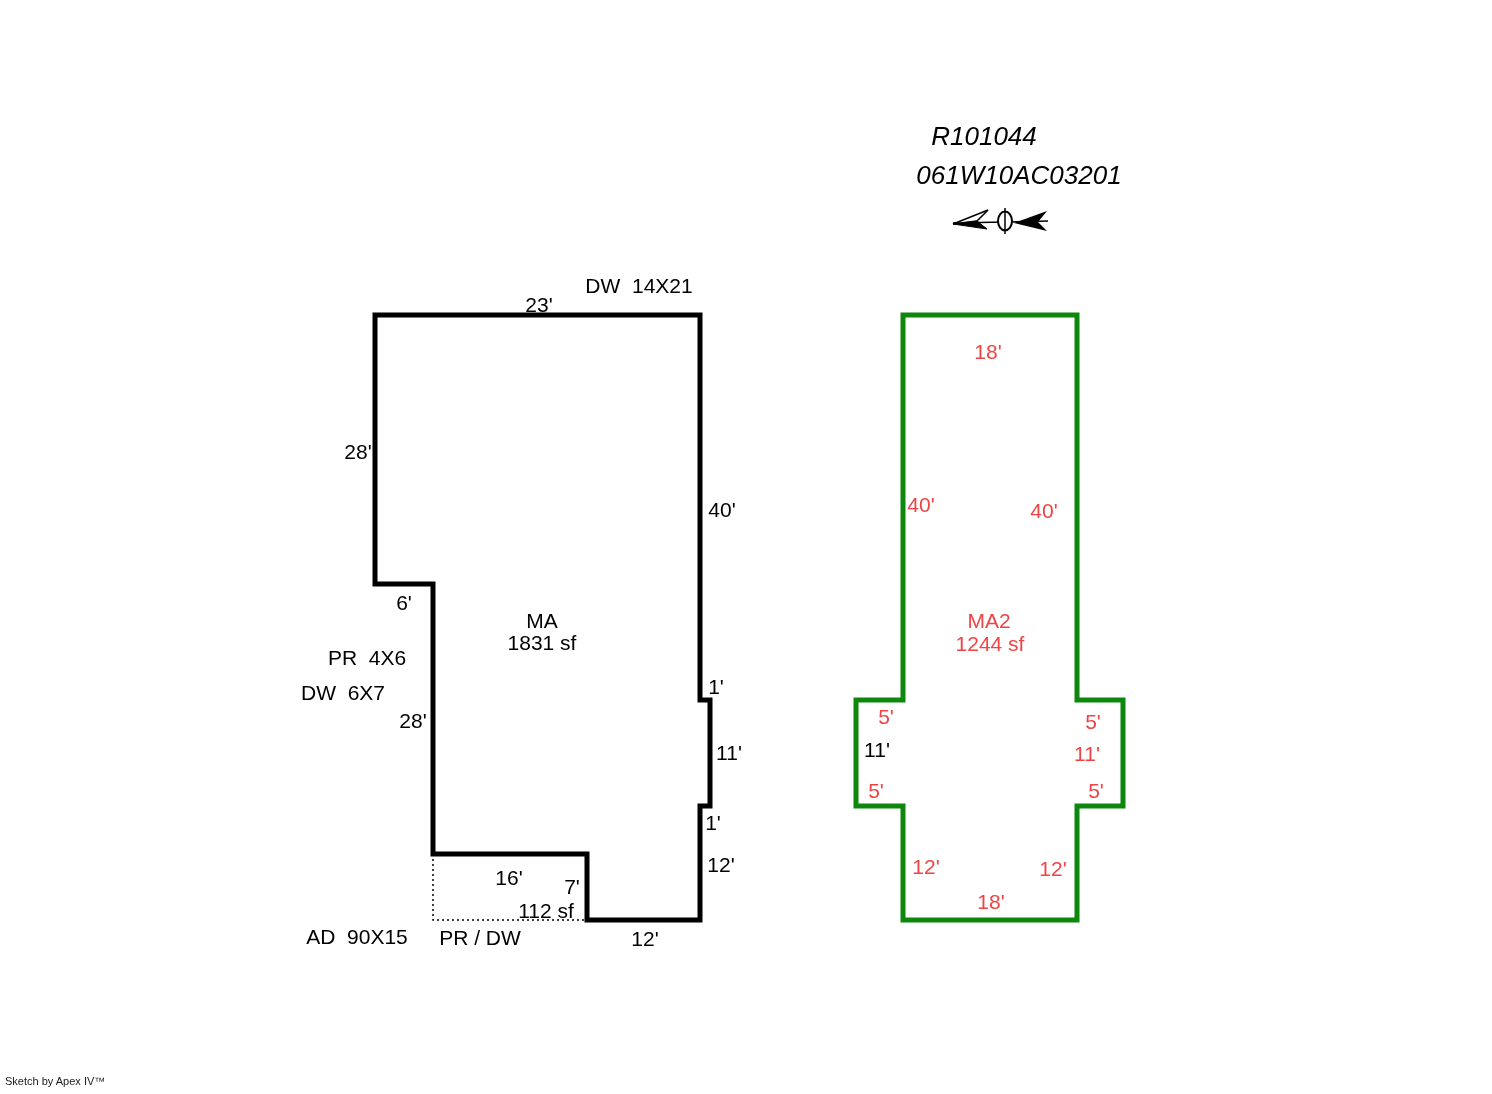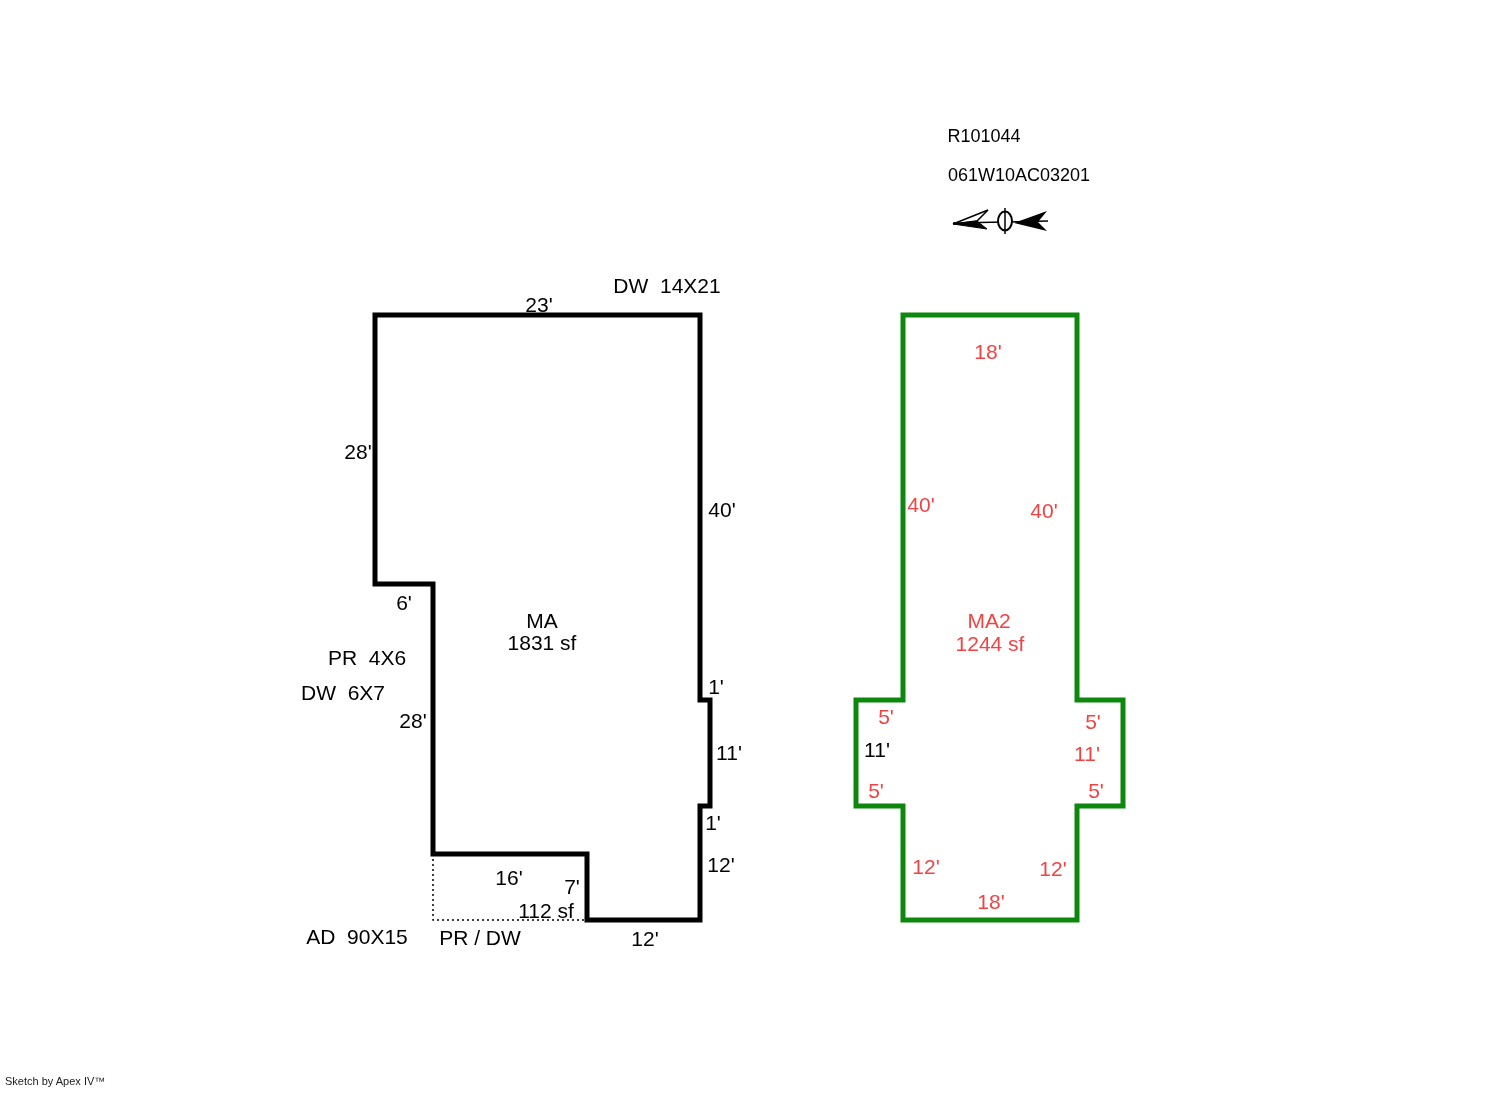--- a/index.html
+++ b/index.html
@@ -25,21 +25,22 @@
     transform: translate(-50%, -50%);
     font-size: 21px;
     line-height: 1;
     color: #000000;
     white-space: pre;
   }
   .green {
     color: #ef4444;
   }
   .hdr {
-    font-size: 18px;
+    font-size: 26px;
+    font-style: italic;
   }
   .credit {
     position: absolute;
     left: 5px;
     top: 1076px;
     transform: none;
     font-size: 11px;
     color: #1a1a1a;
     white-space: pre;
   }
@@ -63,21 +64,21 @@
       <polygon points="953,224 977,221 987,229" fill="#000000" stroke="#000000" stroke-width="1"></polygon>
       <ellipse cx="1005" cy="221" rx="7" ry="9.5" fill="#ffffff" stroke="#000000" stroke-width="2"></ellipse>
       <line x1="1005" y1="208" x2="1005" y2="234" stroke="#000000" stroke-width="1.5"></line>
       <polygon points="1014,223 1047,211 1038,222 1047,231" fill="#000000"></polygon>
     </g>
   </svg>
 
   <span class="lbl hdr" style="left:984px; top:136px;">R101044</span>
   <span class="lbl hdr" style="left:1011px; top:175px;margin-left:8px;">061W10AC03201</span>
 
-  <span class="lbl" style="left:639px; top:285px;margin-left:28px;">DW  14X21</span>
+  <span class="lbl" style="left:639px; top:285px;">DW  14X21</span>
   <span class="lbl" style="left:539px; top:304px;">23'</span>
   <span class="lbl" style="left:358px; top:451px;">28'</span>
   <span class="lbl" style="left:722px; top:509px;">40'</span>
   <span class="lbl" style="left:404px; top:602px;">6'</span>
   <span class="lbl" style="left:542px; top:620px;">MA</span>
   <span class="lbl" style="left:542px; top:642px;">1831 sf</span>
   <span class="lbl" style="left:367px; top:657px;">PR  4X6</span>
   <span class="lbl" style="left:343px; top:692px;text-align:right;">DW  6X7</span>
   <span class="lbl" style="left:413px; top:720px;">28'</span>
   <span class="lbl" style="left:716px; top:686px;">1'</span>

